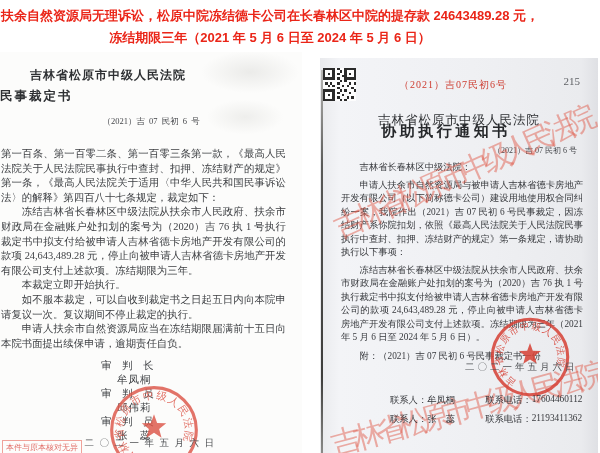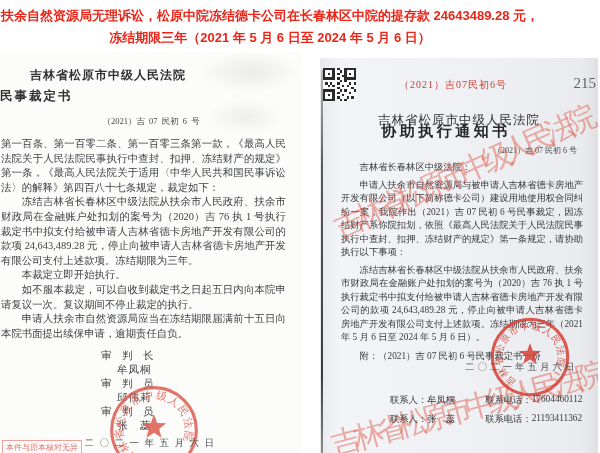--- a/index.html
+++ b/index.html
@@ -21,21 +21,21 @@
     left:0;top:52px;width:302px;height:401px;
     background:
       radial-gradient(ellipse 70px 30px at 250px 20px,#ebebe9 0%,rgba(235,235,233,0) 70%),
       radial-gradient(ellipse 55px 25px at 245px 65px,#eeeeec 0%,rgba(238,238,236,0) 70%),
       #fcfcfb;
     color:#3e4044;
   }
   .l-court{margin:15px 0 0 0;width:216px;text-align:center;font-size:12px;font-weight:bold;letter-spacing:1px;color:#2e3033;}
   .l-title{margin-top:4px;width:216px;text-align:left;font-size:12.5px;font-weight:bold;letter-spacing:2px;color:#2e3033;}
   .l-caseno{margin-top:11px;width:302px;text-align:center;font-size:8.5px;color:#45474b;word-spacing:2px;}
-  .l-body{margin-top:9px;padding:0 16px 0 1px;font-size:10.4px;line-height:14.6px;text-align:justify;}
+  .l-body{margin-top:19px;padding:0 16px 0 1px;font-size:10.4px;line-height:14.6px;text-align:justify;}
   .l-body p{margin:0;text-indent:2em;}
   .l-body p.cont{text-indent:0;}
   .judges{margin-top:8px;margin-left:101px;font-size:10.5px;}
   .judge-row{display:flex;line-height:14px;flex-direction:column;}
   .judge-name{margin-left:16px;letter-spacing:1px;}
   .seal{position:absolute;}
   .l-seal{left:108px;top:332px;width:92px;height:92px;opacity:.82;}
   .l-date{position:absolute;left:62px;top:385px;width:180px;text-align:center;font-size:9.5px;letter-spacing:5.5px;color:#4f5154;}
   .corner-stamp{
     position:absolute;left:2px;top:388px;border:1px solid #f0a29a;color:#e2706a;
@@ -46,21 +46,21 @@
     left:320px;top:58px;width:278px;height:395px;
     background:linear-gradient(90deg,#e9eaed 0%,#f3f4f7 7%,#eff0f3 55%,#eaebee 94%,#dfe0e4 100%);
     color:#36383c;
   }
   .page-right::before{
     content:"";position:absolute;left:1px;top:12px;bottom:0;width:2px;
     background:linear-gradient(#b9b9b7 0%,#5a5a58 25%,#3d3d3b 80%,#8a8a88 100%);
   }
   .qr{position:absolute;left:3px;top:10px;width:33px;height:33px;}
   .r-caseno-top{position:absolute;left:0;top:20px;width:266px;text-align:center;color:#cd3a2e;font-size:10px;letter-spacing:1px;}
-  .r-pageno{position:absolute;right:2px;top:17px;font-size:15px;color:#606266;}
+  .r-pageno{position:absolute;right:18px;top:17px;font-size:11px;color:#606266;}
   .r-court{position:absolute;left:0;top:54px;width:278px;text-align:center;font-size:12.5px;letter-spacing:1px;color:#2e3033;}
   .r-title{position:absolute;left:0;top:64px;width:252px;text-align:center;font-size:15px;font-weight:bold;letter-spacing:3.5px;color:#26282b;}
   .r-caseno-small{position:absolute;left:173px;top:87px;font-size:8px;color:#44464a;}
   .r-flow{position:absolute;left:17px;top:99px;width:250px;font-size:9.3px;line-height:13.5px;text-align:justify;}
   .r-flow p{margin:4px;text-indent:2em;}
   .r-addressee{text-indent:0;}
   .r-attach{margin-top:5px !important;}
   .r-seal{left:169px;top:258px;width:82px;height:82px;opacity:.88;}
   .r-date{position:absolute;left:145px;top:303px;font-size:9.5px;letter-spacing:3px;color:#4f5154;}
   .r-contacts{position:absolute;left:70px;top:336px;font-size:9.3px;color:#36383c;}

